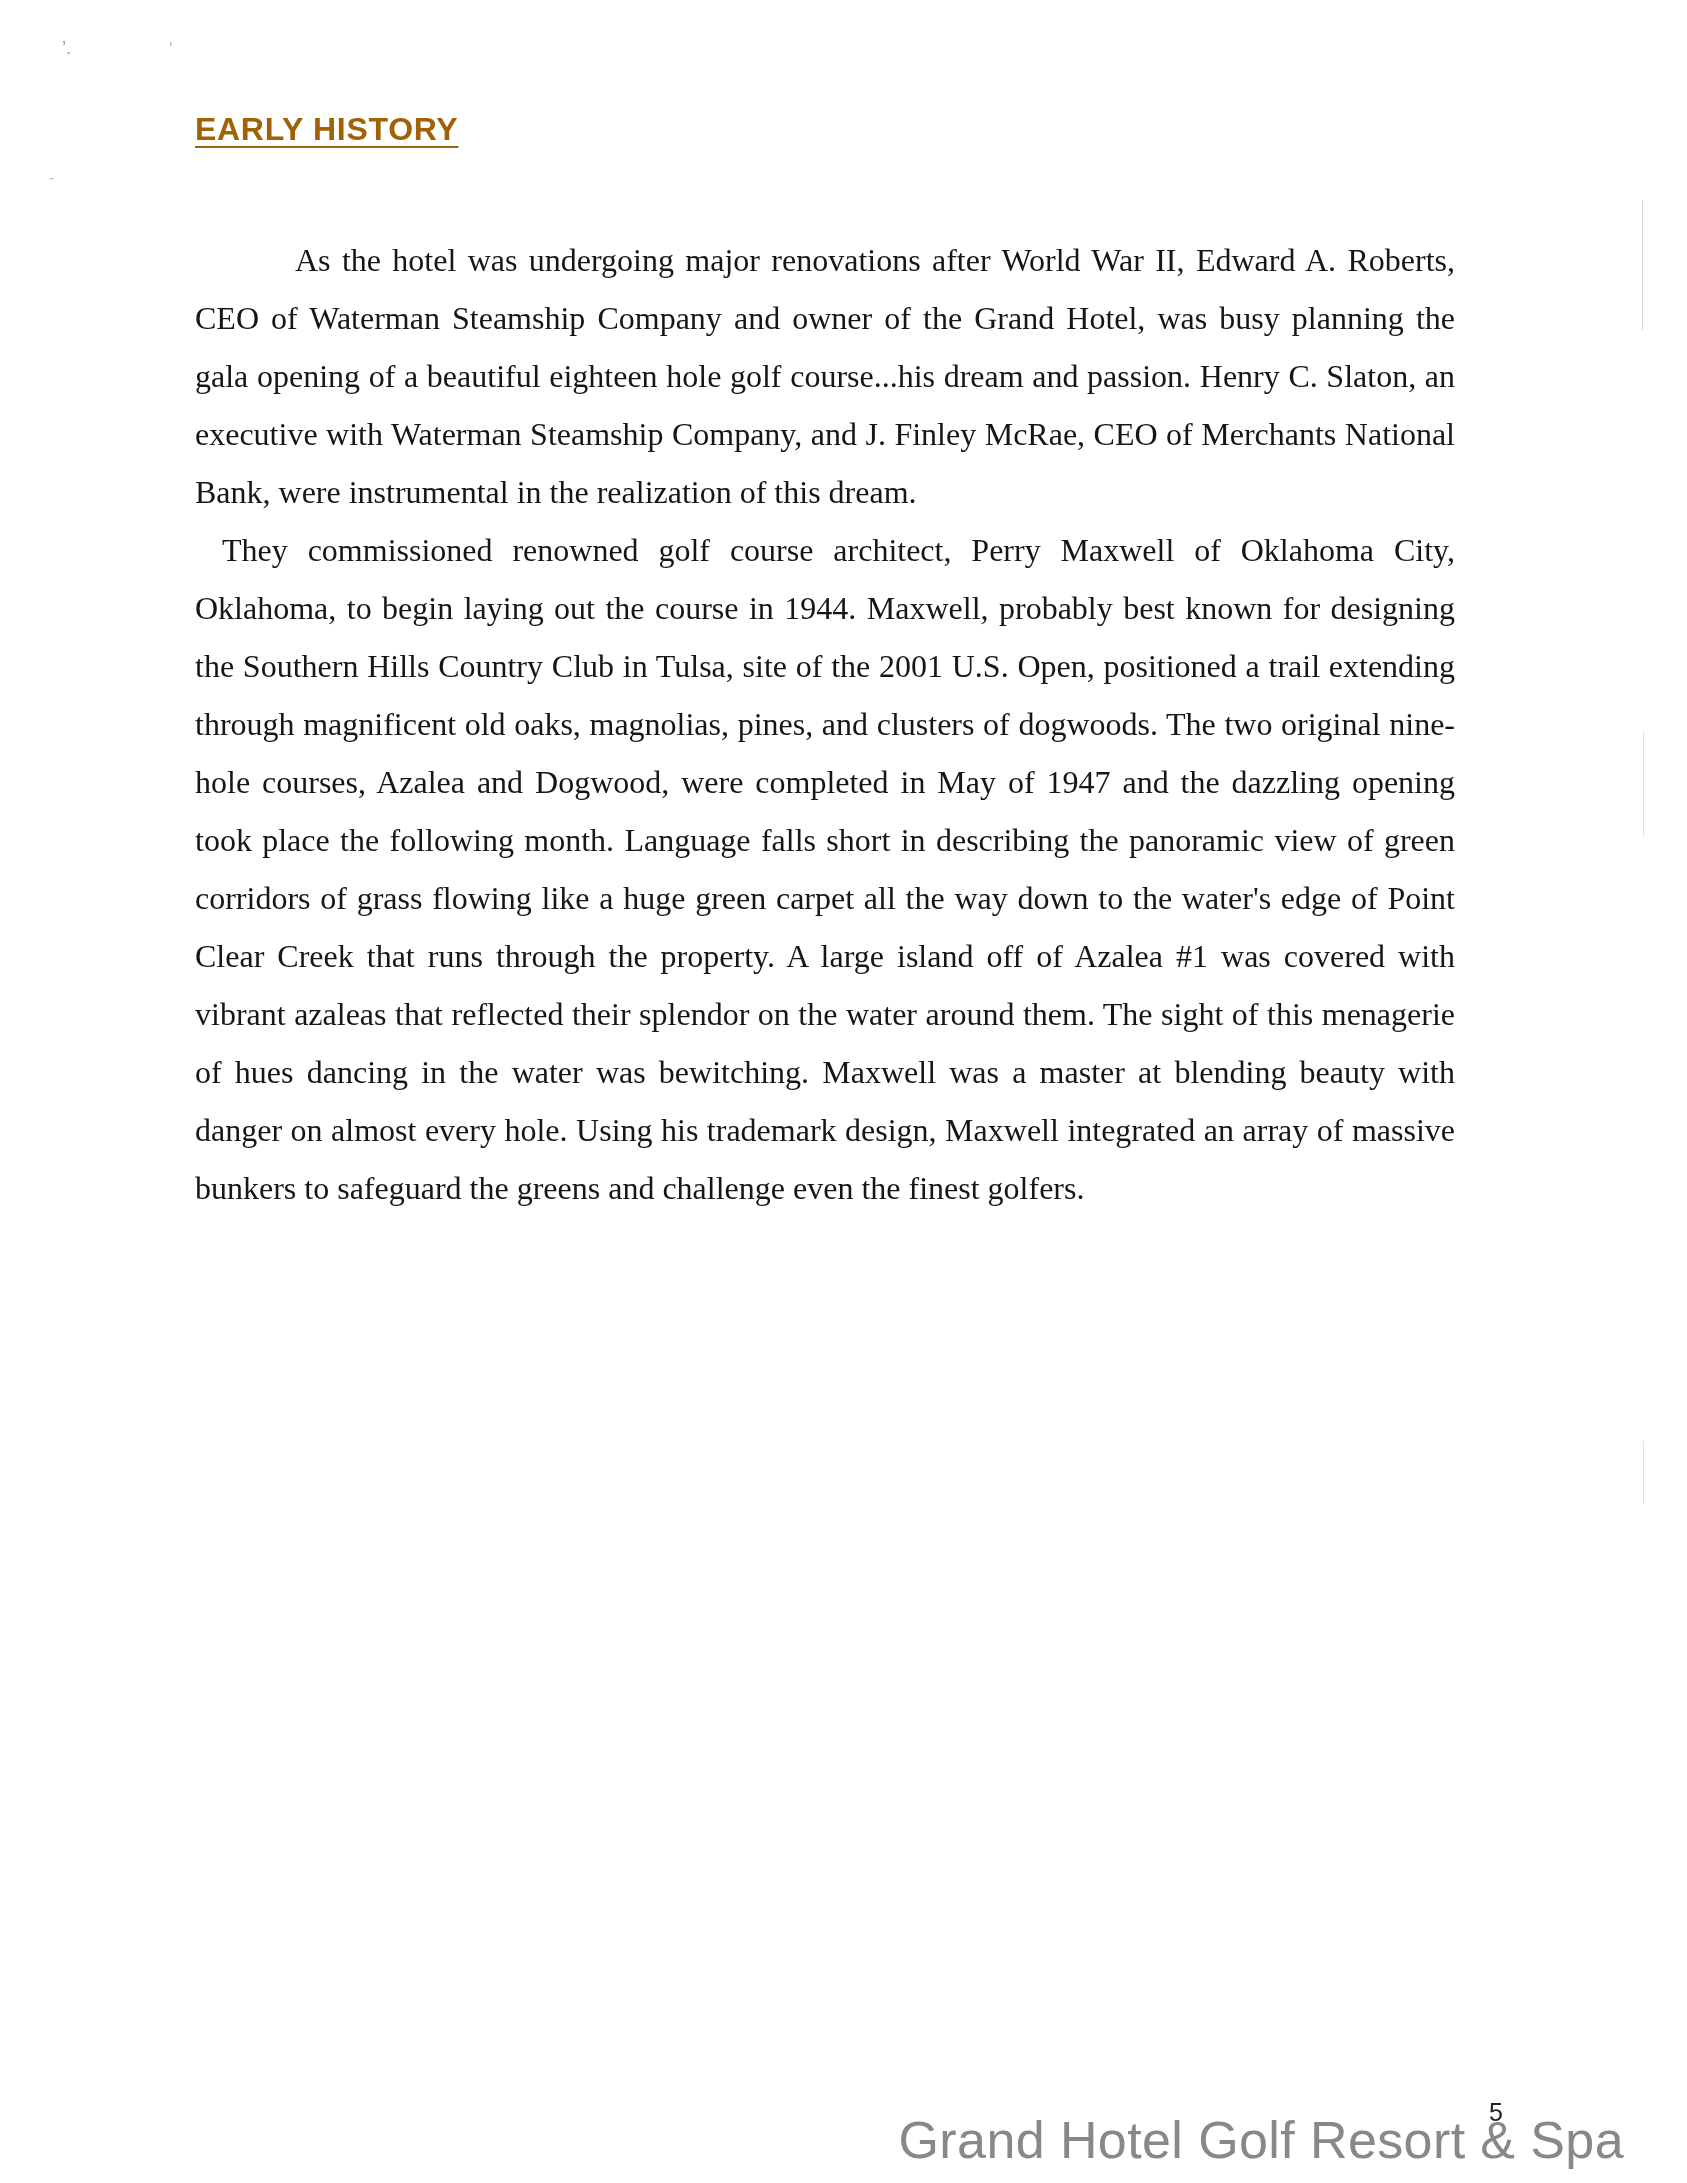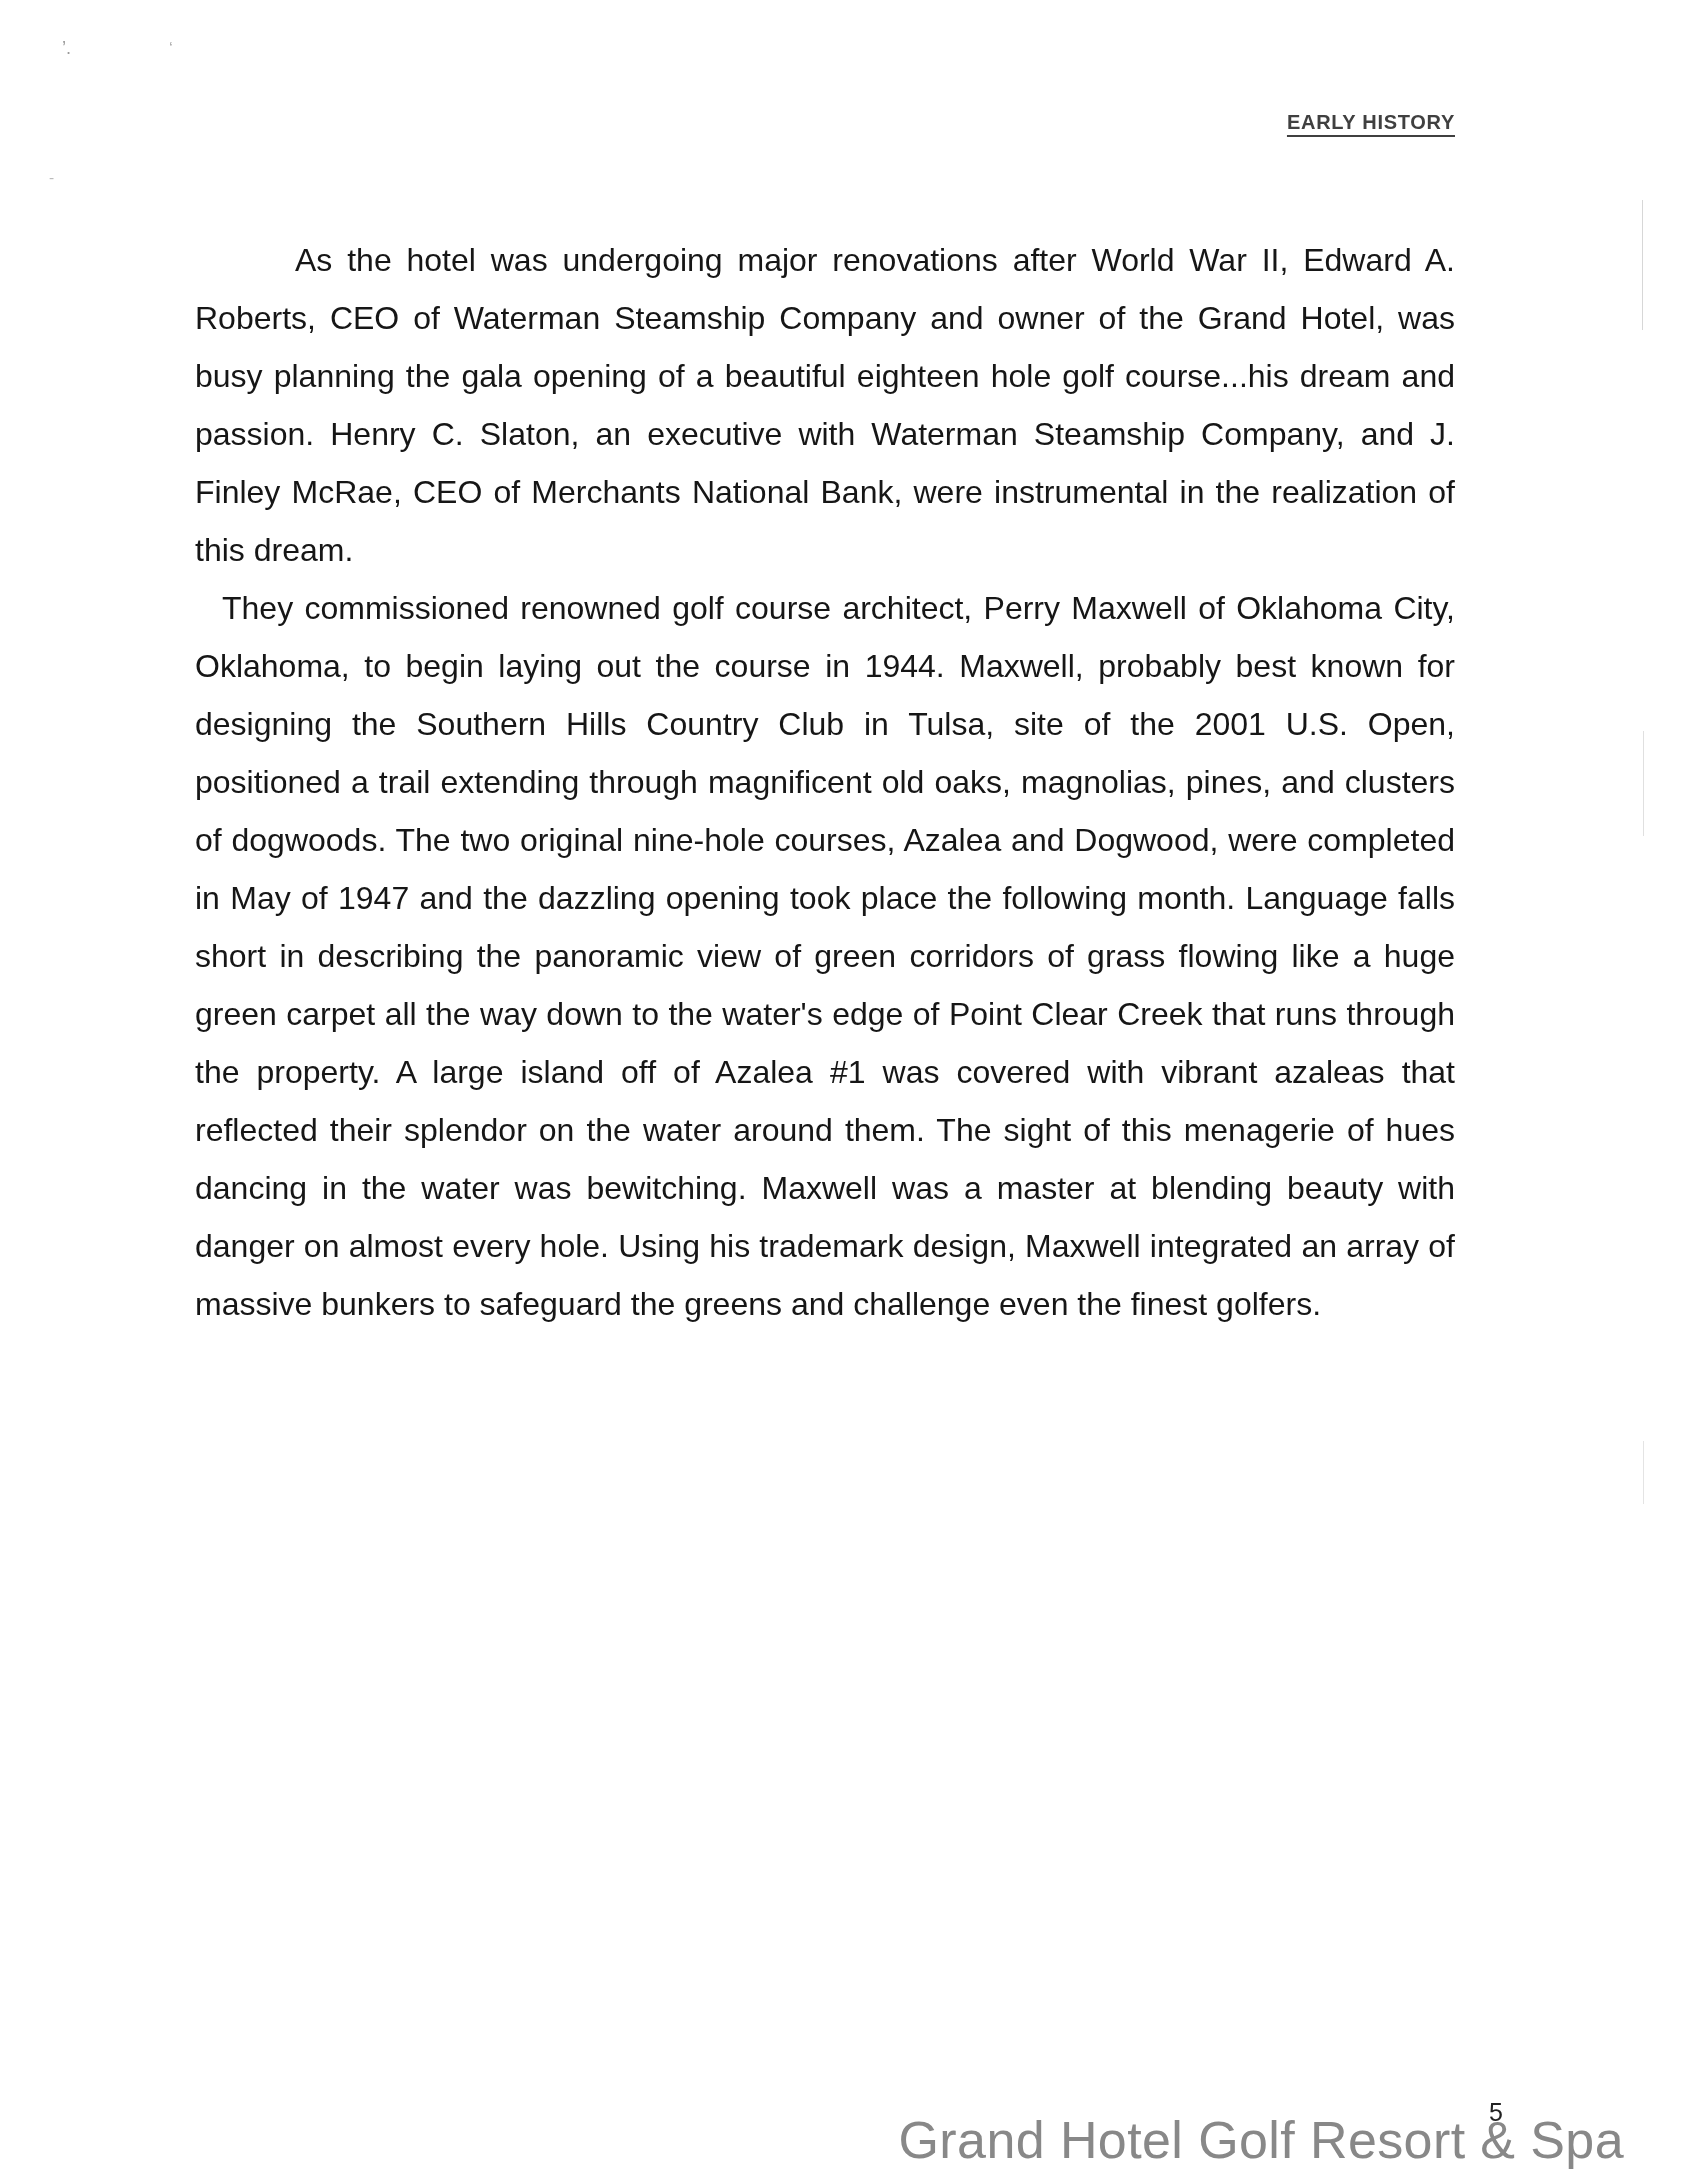--- a/index.html
+++ b/index.html
@@ -18,38 +18,39 @@
   .page {
     position: absolute;
     inset: 0;
   }
   .title {
     position: absolute;
     top: 111px;
     left: 195px;
     width: 1260px;
     margin: 0;
-    text-align: right;
-    font-size: 20px;
+    text-align: left;
+    font-size: 32px;
     font-weight: bold;
     letter-spacing: 0.7px;
     text-decoration: underline;
     text-underline-offset: 5.6px;
     text-decoration-thickness: 2.1px;
-    color: #404040;
+    color: #a16207;
   }
   .body-text {
     position: absolute;
     top: 231px;
     left: 195px;
     width: 1260px;
     font-size: 32px;
     line-height: 58px;
     text-align: justify;
     color: #161616;
+    font-family: Liberation Serif, serif;
   }
   .body-text p {
     margin: 0;
   }
   .para-1 {
     text-indent: 100px;
   }
   .para-2 {
     text-indent: 27px;
   }

